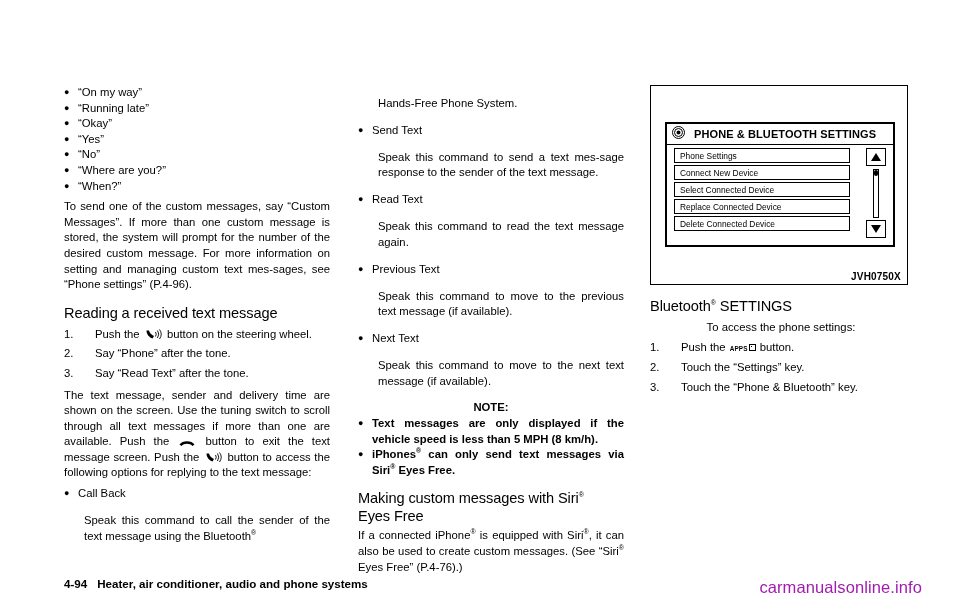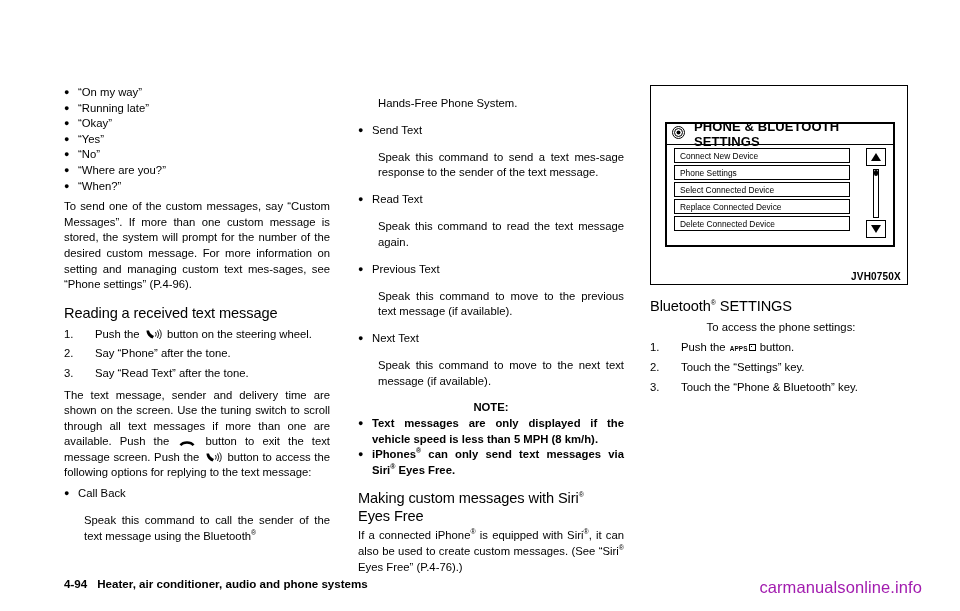--- a/index.html
+++ b/index.html
@@ -142,24 +142,25 @@
   }
   .dev-title {
     height: 21px;
     border-bottom: 1.6px solid #000;
     display: flex;
     align-items: center;
     padding-left: 5px;
     box-sizing: border-box;
   }
   .dev-title .ttxt {
-    font-size: 13px;
+    font-size: 11px;
     font-weight: bold;
     letter-spacing: 0.1px;
     margin-left: 9px;
+    text-align: right;
   }
   .dev-body {
     position: relative;
     height: 100px;
     padding: 3px 3px 0 7px;
     box-sizing: border-box;
   }
   .dev-list {
     width: 176px;
   }
@@ -400,24 +401,24 @@
             <circle cx="13" cy="13" r="8" fill="none" stroke="#000" stroke-width="2"></circle>
             <circle cx="13" cy="13" r="4" fill="#000"></circle>
           </svg>
         </span>
         <span class="ttxt">PHONE &amp; BLUETOOTH SETTINGS</span>
       </div>
 
       <div class="dev-body">
         <div class="dev-list">
           <div class="dev-item">
+            <span>Phone Settings</span>
+          </div>
+          <div class="dev-item">
             <span>Connect New Device</span>
-          </div>
-          <div class="dev-item">
-            <span>Phone Settings</span>
           </div>
           <div class="dev-item">
             <span>Select Connected Device</span>
           </div>
           <div class="dev-item">
             <span>Replace Connected Device</span>
           </div>
           <div class="dev-item">
             <span>Delete Connected Device</span>
           </div>

